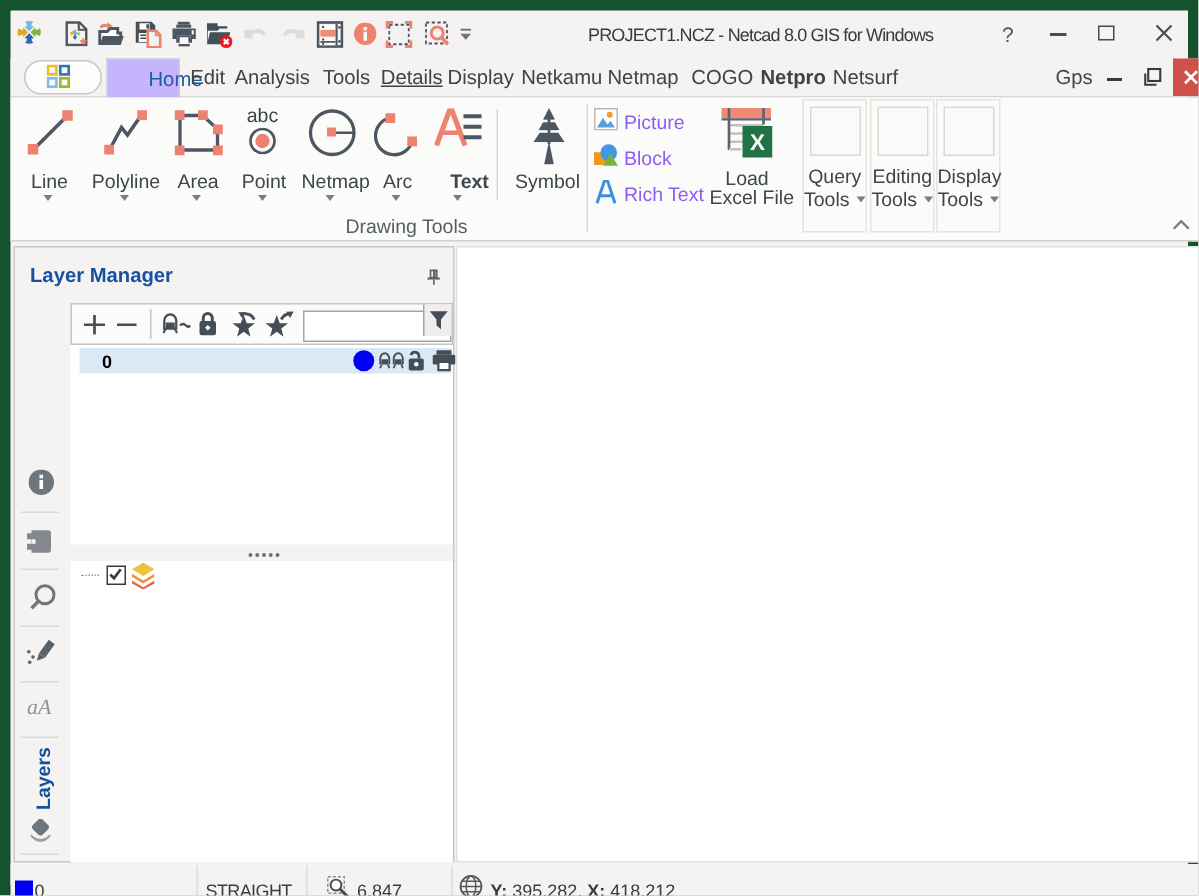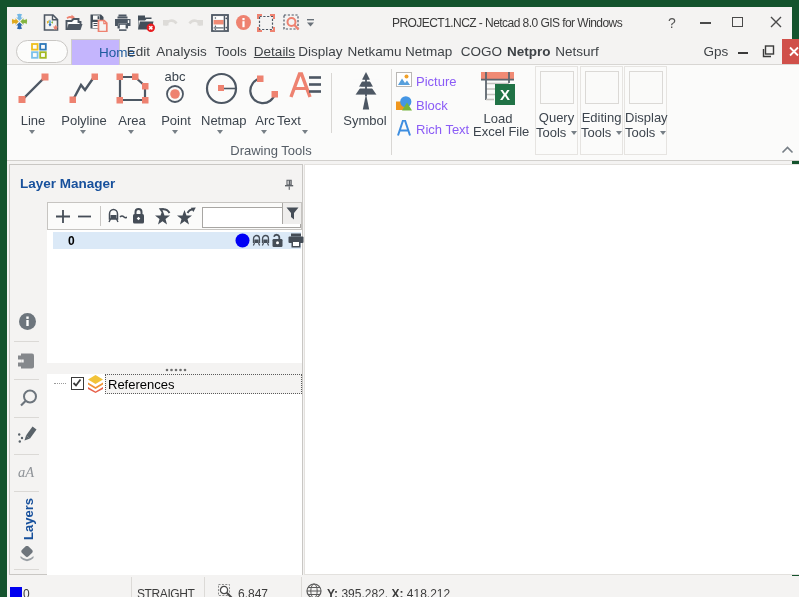--- a/index.html
+++ b/index.html
@@ -276,21 +276,21 @@
 
     <div class="abs" style="left:282px;top:6px;">
       <svg width="33" height="34" viewBox="0 0 33 34">
         <path d="M2 26 L10.5 3 L12.5 3 L21 26" fill="none" stroke="#ee8270" stroke-width="3.4"></path>
         <line x1="5" y1="17.5" x2="17" y2="17.5" stroke="#ee8270" stroke-width="3"></line>
         <line x1="20" y1="6.5" x2="32" y2="6.5" stroke="#4d5763" stroke-width="2.6"></line>
         <line x1="20" y1="13.5" x2="32" y2="13.5" stroke="#4d5763" stroke-width="2.6"></line>
         <line x1="20" y1="20.5" x2="32" y2="20.5" stroke="#4d5763" stroke-width="2.6"></line>
       </svg>
     </div>
-    <div class="rlb" style="left:262px;width:40px;">Text</div>
+    <div class="rlb" style="left:286px;width:40px;font-weight:bold;">Text</div>
     <div class="rcaret" style="left:295px;"></div>
     <div class="vsep" style="left:324px;top:8px;height:60px;"></div>
 
     <div class="abs" style="left:346px;top:7px;">
       <svg width="26" height="38" viewBox="0 0 26 38">
         <path d="M13 0 L17 7.8 L9 7.8 Z" fill="#4d5763"></path>
         <path d="M13 2.5 L20 14.8 L6 14.8 Z" fill="#4d5763"></path>
         <path d="M13 7.5 L23.5 22.8 L2.5 22.8 Z" fill="#4d5763"></path>
         <rect x="0" y="7.8" width="26" height="1.7" fill="#fbfbfa"></rect>
         <rect x="0" y="14.8" width="26" height="1.7" fill="#fbfbfa"></rect>
@@ -451,23 +451,20 @@
       <div class="abs" style="left:24px;top:3px;width:13px;height:13px;background:#fff;border:1.5px solid #3a3a3a;">
         <svg width="10" height="10" viewBox="0 0 10 10">
             <path d="M1.5 5 L4 7.5 L8.5 1.5" fill="none" stroke="#3a3a3a" stroke-width="1.8"></path>
           </svg>
       </div>
       <svg class="abs" style="left:41px;top:1px;" width="15" height="18" viewBox="0 0 15 18">
         <path d="M7.5 0 L15 4.5 L7.5 9 L0 4.5 Z" fill="#f2c338"></path>
         <path d="M0 7.5 L7.5 12 L15 7.5 L15 9.5 L7.5 14 L0 9.5 Z" fill="#ef9234"></path>
         <path d="M0 12 L7.5 16.5 L15 12 L15 14 L7.5 18 L0 14 Z" fill="#e8604a"></path>
       </svg>
-      <div id="refrow">
-          <div class="abs" style="left:2px;top:2px;font-size:13px;color:#000;">References</div>
-        </div>
     </div>
 
     <svg class="abs" style="left:9px;top:148px;" width="17" height="17" viewBox="0 0 17 17">
       <circle cx="8.5" cy="8.5" r="8.5" fill="#6d757d"></circle>
       <rect x="7.3" y="3.5" width="2.4" height="2.4" fill="#fff"></rect>
       <rect x="7.3" y="7" width="2.4" height="6" fill="#fff"></rect>
     </svg>
     <div class="sbsep" style="top:176px;"></div>
     <svg class="abs" style="left:7px;top:188px;" width="18" height="16" viewBox="0 0 18 16">
       <path d="M4 0.5 H15 a2 2 0 0 1 2 2 V13.5 a2 2 0 0 1 -2 2 H4 Z" fill="#85888c"></path>

